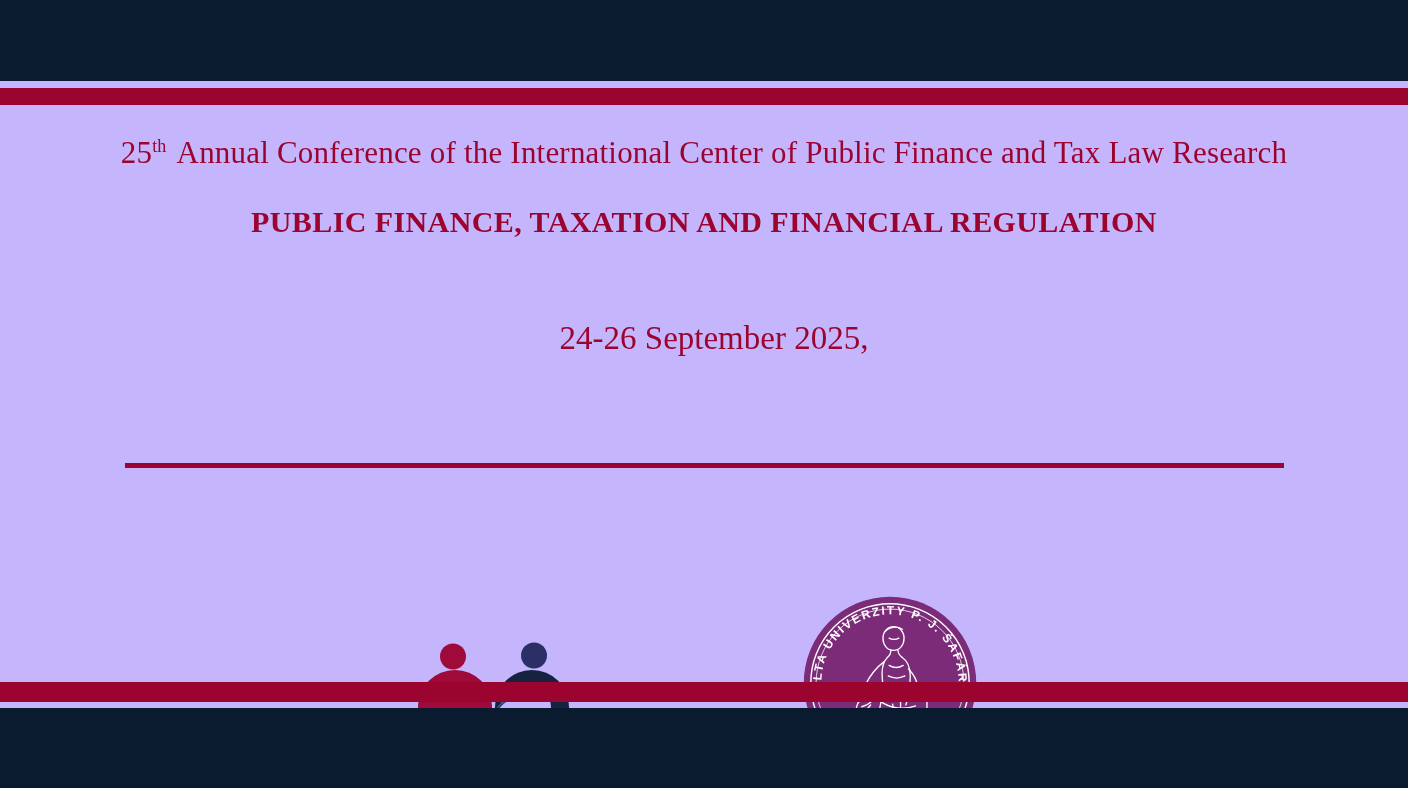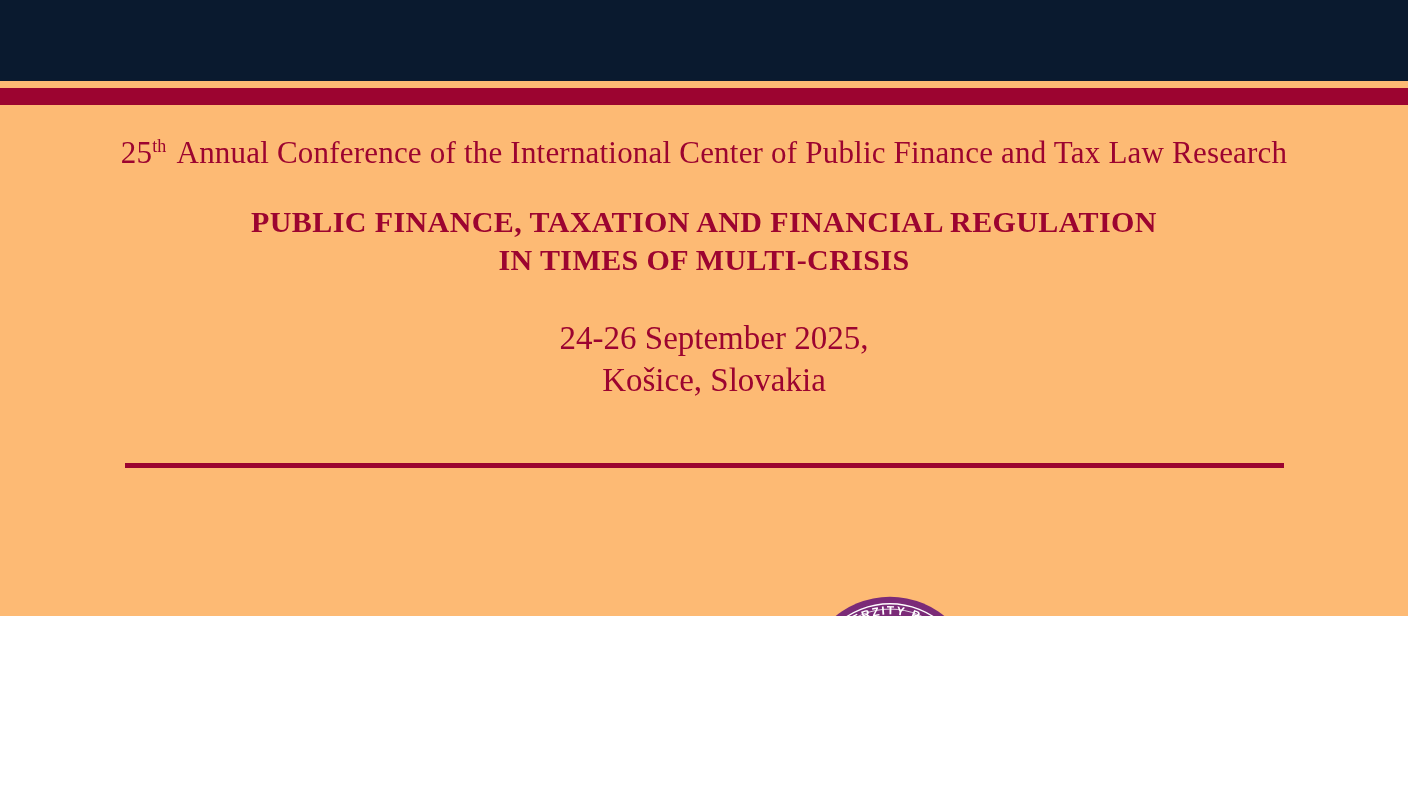--- a/index.html
+++ b/index.html
@@ -7,22 +7,22 @@
     margin: 0;
     padding: 0;
     background: #ffffff;
   }
   body {
     font-family: "Liberation Serif", "DejaVu Serif", serif;
   }
   .slide {
     position: relative;
     width: 1408px;
-    height: 616px;
-    background: #fdba74;
+    height: 788px;
+    background: #c4b5fd;
     overflow: hidden;
   }
 
   
   .band {
     position: absolute;
     left: 0;
     width: 100%;
   }
   .band-navy-top   { top: 0;    height: 81px;  background: #0a1a2f; }
@@ -134,26 +134,24 @@
   <div class="band band-crim-top"></div>
 
   <div class="content">
 
     <div class="subtitle-line">
       <span class="ord"><span>25</span><sup>th</sup></span><span class="gap"></span><span>Annual Conference of the International Center of Public Finance and Tax Law Research</span>
     </div>
 
     <div class="main-title">
       <span class="tl">PUBLIC FINANCE, TAXATION AND FINANCIAL REGULATION</span>
-      <span class="tl">IN TIMES OF MULTI-CRISIS</span>
     </div>
 
     <div class="when-where">
       <span class="wl">24-26 September 2025,</span>
-      <span class="wl">Košice, Slovakia</span>
     </div>
 
     <div class="divider"></div>
 
     <div class="logos">
 
       <div class="logo-icpf">
         <svg class="icpf-svg" viewBox="0 0 310 160" width="155" height="80">
 
           <circle cx="74" cy="33" r="26" fill="#9e0b3a"></circle>

